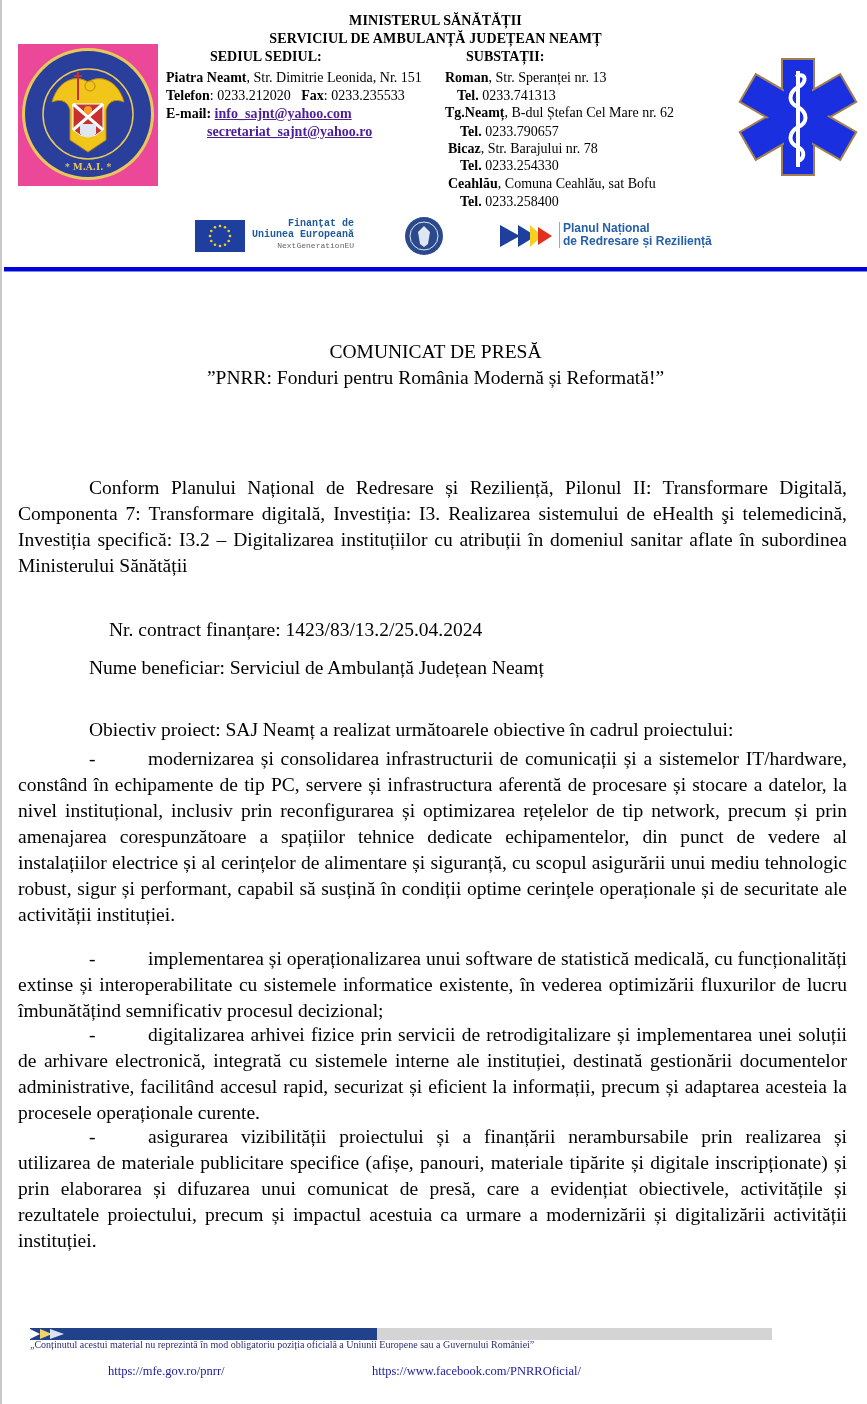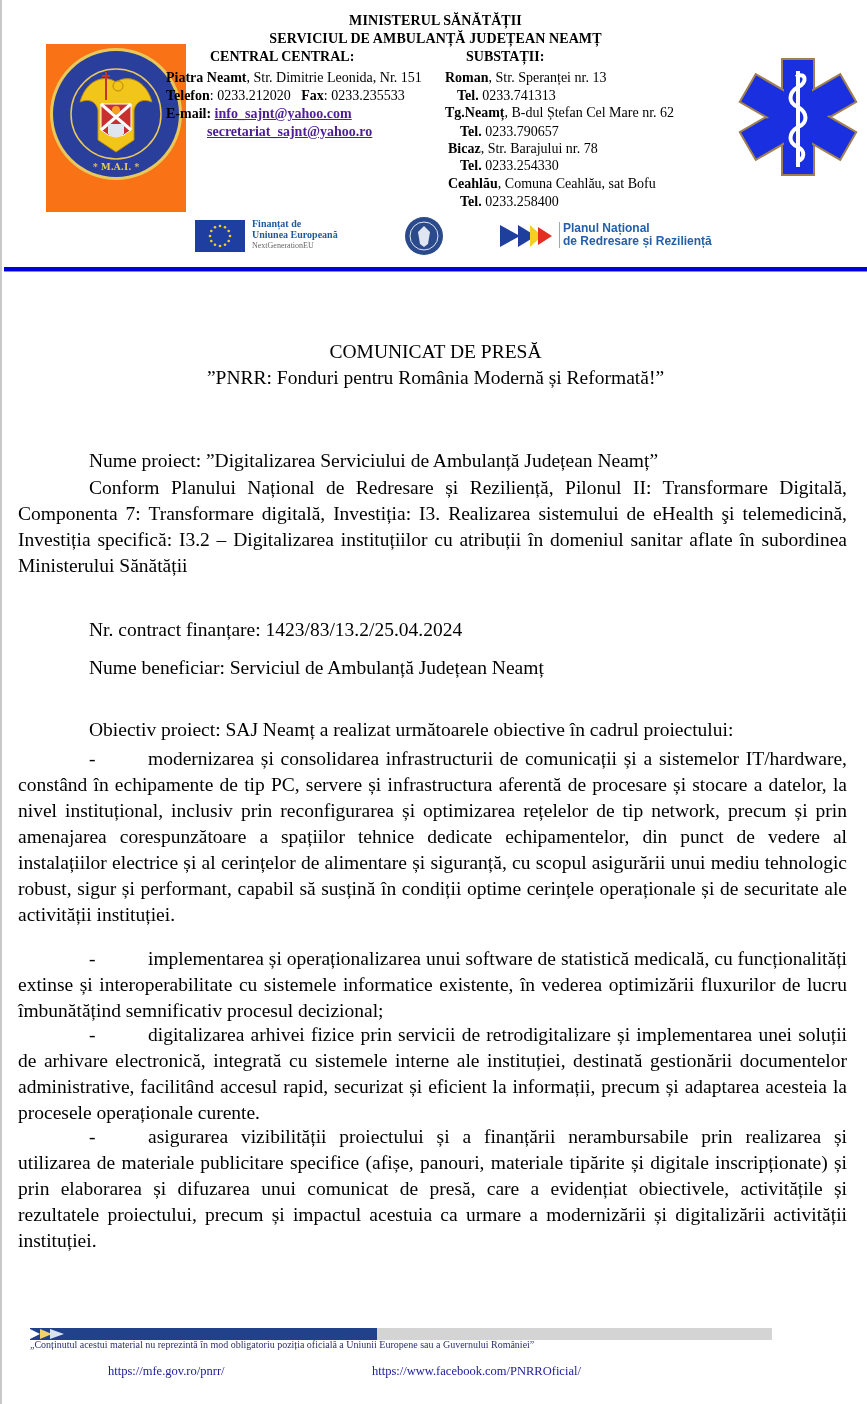--- a/index.html
+++ b/index.html
@@ -12,26 +12,26 @@
   .hdr-title.t1 { top: 13px; }
   .hdr-title.t2 { top: 31px; }
   .col-head { position: absolute; font-weight: bold; font-size: 14px; top: 49px; }
   .col-head.central { left: 208px; }
   .col-head.subst { left: 464px; }
   .hl { position: absolute; font-size: 14px; white-space: nowrap; line-height: 15px; }
   .hl b { font-weight: bold; }
   .hl a, .link { color: #4c1d95; text-decoration: underline; font-weight: bold; }
 
   
-  .logo-left { position: absolute; left: 16px; top: 44px; width: 140px; height: 168px; background: #f97316; margin-left: 28px; }
+  .logo-left { position: absolute; left: 16px; top: 44px; width: 140px; height: 142px; background: #ec4899; }
   .logo-right { position: absolute; left: 736px; top: 56px; width: 120px; height: 122px; }
 
   .funding-bar { position: absolute; top: 215px; left: 0; width: 867px; height: 42px; }
   .eu-flag { position: absolute; left: 193px; top: 5px; width: 50px; height: 32px; background: #1f3fa0; }
-  .eu-text { position: absolute; left: 250px; top: 3px; font-family: Liberation Serif, serif; line-height: 11px; }
+  .eu-text { position: absolute; left: 250px; top: 3px; font-family: Liberation Mono, monospace; line-height: 11px; text-align: right; }
   .eu-text .a { font-size: 10px; color: #1f5a9c; font-weight: bold; }
   .eu-text .b { font-size: 8px; color: #666; }
   .gov-seal { position: absolute; left: 402px; top: 1px; width: 40px; height: 40px; }
   .pnrr-arrows { position: absolute; left: 498px; top: 8px; width: 56px; height: 26px; }
   .pnrr-text { position: absolute; left: 557px; top: 7px; font-family: "Liberation Sans", "DejaVu Sans", sans-serif; font-size: 12px; font-weight: bold; color: #2460a8; line-height: 13px; border-left: 1px solid #9ab; padding-left: 3px; }
 
   .blue-rule { position: absolute; top: 267px; left: 2px; width: 865px; height: 5px; background: #0000e0; border-bottom: 1px solid #7f8fd8; }
 
   
   .center { position: absolute; left: 0; width: 867px; text-align: center; font-size: 19.5px; }
@@ -70,21 +70,21 @@
 
       <circle cx="72" cy="42" r="5" fill="#f2c51a" stroke="#b88a10"></circle>
       <line x1="60" y1="28" x2="60" y2="56" stroke="#c83030" stroke-width="2"></line>
       <line x1="56" y1="32" x2="64" y2="32" stroke="#c83030" stroke-width="2"></line>
       <text x="70" y="126" text-anchor="middle" font-family="DejaVu Serif, serif" font-size="9" font-weight="bold" fill="#e8c85a">* M.A.I. *</text>
     </svg>
   </div>
 
   <div class="hdr-title t1">MINISTERUL SĂNĂTĂȚII</div>
   <div class="hdr-title t2">SERVICIUL DE AMBULANȚĂ JUDEȚEAN NEAMȚ</div>
-  <div class="col-head central">CENTRAL CENTRAL:</div>
+  <div class="col-head central">SEDIUL SEDIUL:</div>
   <div class="col-head subst">SUBSTAȚII:</div>
 
   <div class="hl" style="left:164px; top:70px;"><b>Piatra Neamt</b><span>, Str. Dimitrie Leonida, Nr. 151</span></div>
   <div class="hl" style="left:164px; top:88px;"><b>Telefon</b><span>: 0233.212020</span>&nbsp;&nbsp;&nbsp;<b>Fax</b><span>: 0233.235533</span></div>
   <div class="hl" style="left:164px; top:106px;"><b>E-mail:</b> <a class="link">info_sajnt@yahoo.com</a></div>
   <div class="hl" style="left:205px; top:124px;"><a class="link">secretariat_sajnt@yahoo.ro</a></div>
 
   <div class="hl" style="left:443px; top:70px;"><b>Roman</b><span>, Str. Speranței nr. 13</span></div>
   <div class="hl" style="left:455px; top:88px;"><b>Tel.</b><span> 0233.741313</span></div>
   <div class="hl" style="left:443px; top:105px;"><b>Tg.Neamț</b><span>, B-dul Ștefan Cel Mare nr. 62</span></div>
@@ -156,25 +156,24 @@
       <div>Planul Național</div>
       <div>de Redresare și Reziliență</div>
     </div>
   </div>
 
   <div class="blue-rule"></div>
 
   <div class="center" style="top:341px;">COMUNICAT DE PRESĂ</div>
   <div class="center" style="top:367px;">”PNRR: Fonduri pentru România Modernă și Reformată!”</div>
 
-  <div class="line" style="top:450px;">Nume proiect: ”Digitalizarea Serviciului de Ambulanță Județean Neamț”</div>
 
   <div class="para" style="top:475px;"><span class="indent"></span><span>Conform Planului Național de Redresare și Reziliență, Pilonul II: Transformare Digitală, Componenta 7: Transformare digitală, Investiția: I3. Realizarea sistemului de eHealth şi telemedicină, Investiția specifică: I3.2 – Digitalizarea instituțiilor cu atribuții în domeniul sanitar aflate în subordinea Ministerului Sănătății</span></div>
 
-  <div class="line" style="top:619px;">Nr. contract finanțare: 1423/83/13.2/25.04.2024</div>
+  <div class="line" style="top:619px;margin-left:20px;">Nr. contract finanțare: 1423/83/13.2/25.04.2024</div>
   <div class="line" style="top:657px;">Nume beneficiar: Serviciul de Ambulanță Județean Neamț</div>
 
   <div class="line" style="top:719px;">Obiectiv proiect: SAJ Neamț a realizat următoarele obiective în cadrul proiectului:</div>
 
   <div class="para" style="top:746px;"><span class="dash">-</span><span>modernizarea și consolidarea infrastructurii de comunicații și a sistemelor IT/hardware, constând în echipamente de tip PC, servere și infrastructura aferentă de procesare și stocare a datelor, la nivel instituțional, inclusiv prin reconfigurarea și optimizarea rețelelor de tip network, precum și prin amenajarea corespunzătoare a spațiilor tehnice dedicate echipamentelor, din punct de vedere al instalațiilor electrice și al cerințelor de alimentare și siguranță, cu scopul asigurării unui mediu tehnologic robust, sigur și performant, capabil să susțină în condiții optime cerințele operaționale și de securitate ale activității instituției.</span></div>
   <div class="para" style="top:946px;"><span class="dash">-</span><span>implementarea și operaționalizarea unui software de statistică medicală, cu funcționalități extinse și interoperabilitate cu sistemele informatice existente, în vederea optimizării fluxurilor de lucru îmbunătățind semnificativ procesul decizional;</span></div>
   <div class="para" style="top:1022px;"><span class="dash">-</span><span>digitalizarea arhivei fizice prin servicii de retrodigitalizare și implementarea unei soluții de arhivare electronică, integrată cu sistemele interne ale instituției, destinată gestionării documentelor administrative, facilitând accesul rapid, securizat și eficient la informații, precum și adaptarea acesteia la procesele operaționale curente.</span></div>
   <div class="para" style="top:1124px;"><span class="dash">-</span><span>asigurarea vizibilității proiectului și a finanțării nerambursabile prin realizarea și utilizarea de materiale publicitare specifice (afișe, panouri, materiale tipărite și digitale inscripționate) și prin elaborarea și difuzarea unui comunicat de presă, care a evidențiat obiectivele, activitățile și rezultatele proiectului, precum și impactul acestuia ca urmare a modernizării și digitalizării activității instituției.</span></div>
 
   <div class="disclaimer">„Conținutul acestui material nu reprezintă în mod obligatoriu poziția oficială a Uniunii Europene sau a Guvernului României”</div>

